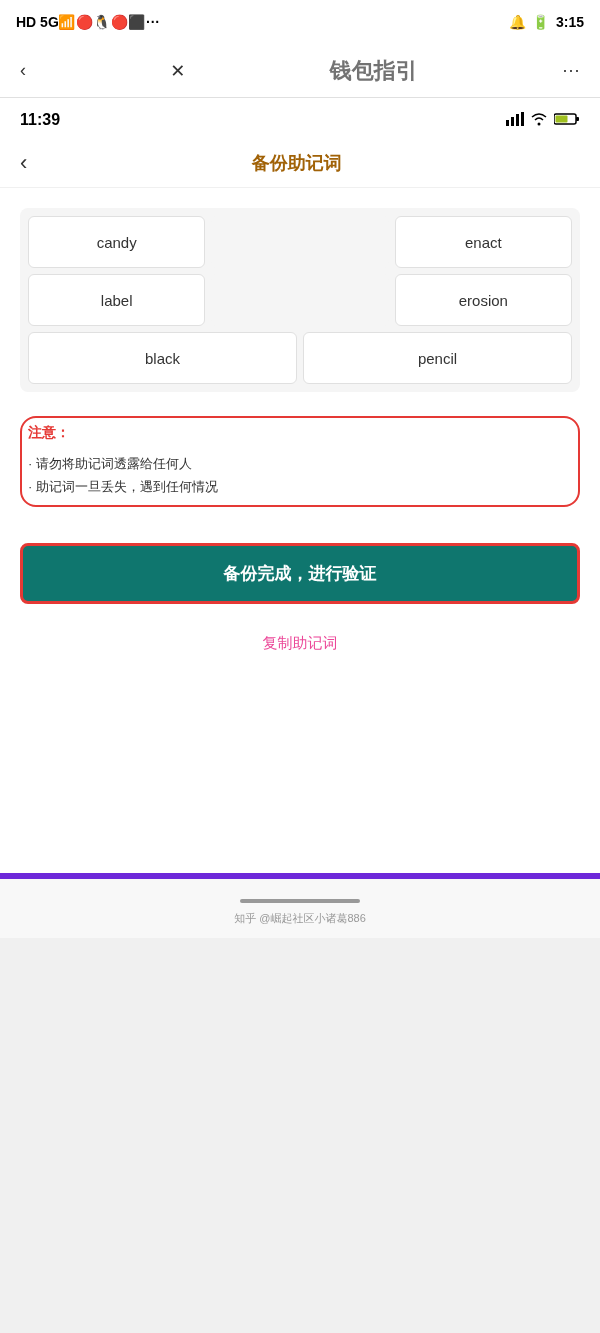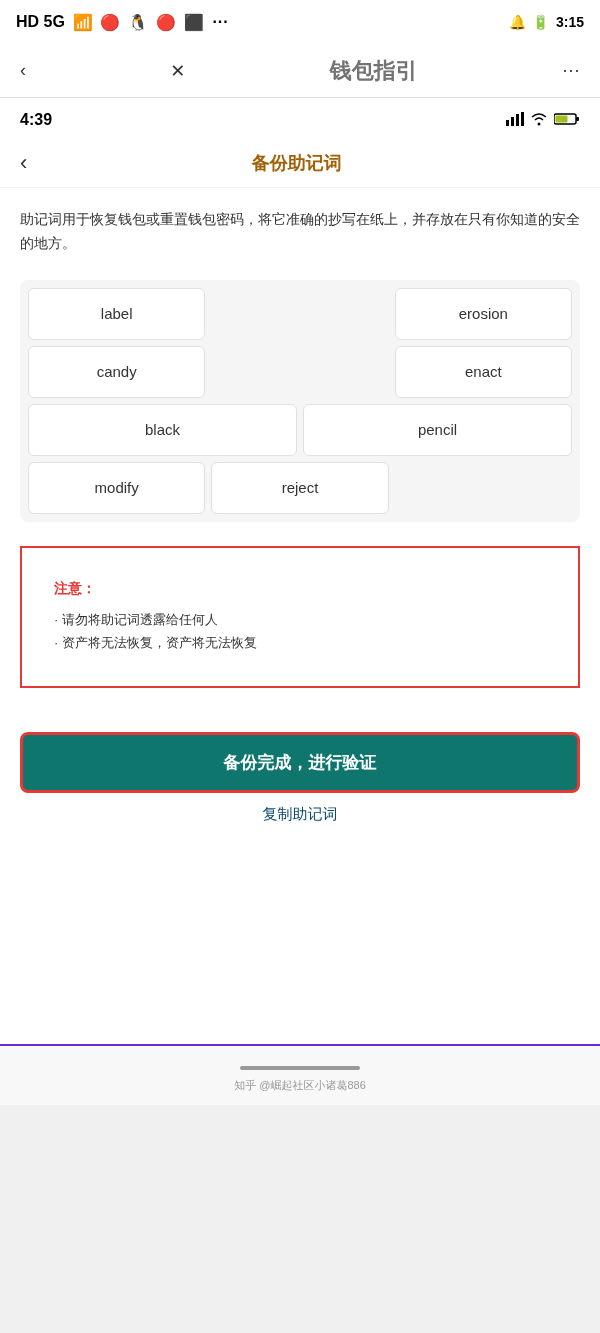--- a/index.html
+++ b/index.html
@@ -16,22 +16,22 @@
       background: #fff;
       padding: 8px 16px;
       display: flex;
       justify-content: space-between;
       align-items: center;
       height: 44px;
     }
     .outer-status-left {
       display: flex;
       align-items: center;
-      gap: 8px;
-      font-size: 16px;
+      gap: 0;
+      font-size: 14px;
       font-weight: 600;
     }
     .outer-status-right {
       display: flex;
       align-items: center;
       gap: 6px;
       font-size: 14px;
       font-weight: 600;
     }
 
@@ -151,23 +151,23 @@
       justify-content: center;
     }
     .mnemonic-cell.empty {
       background: #f5f5f5;
       border-color: transparent;
     }
 
     
     .warning-box {
       border: 2px solid #e53935;
-      border-radius: 0;
-      padding: 32px;
-      margin-bottom: 24px;
+      border-radius: 16px;
+      padding: 6px;
+      margin-bottom: 16px;
     }
     .warning-title {
       font-size: 14px;
       font-weight: 700;
       color: #e53935;
       margin-bottom: 10px;
     }
     .warning-item {
       font-size: 13px;
       color: #333;
@@ -197,34 +197,34 @@
       position: absolute;
       left: 60px;
       top: -8px;
       font-size: 28px;
       color: #e53935;
       transform: rotate(200deg);
     }
 
     .copy-link {
       text-align: center;
-      margin-top: 12px;
+      margin-top: 30px;
       font-size: 15px;
-      color: #0c4a6e;
+      color: #ec4899;
       cursor: pointer;
     }
 
     
     .bottom-bar {
       background: #f8f8f8;
       text-align: center;
       padding: 20px 10px 12px;
       color: #999;
       font-size: 11px;
-      border-top: 2px solid #6d28d9;
+      border-top: 6px solid #6d28d9;
       margin-top: auto;
     }
     .home-indicator {
       width: 120px;
       height: 4px;
       background: #999;
       border-radius: 2px;
       margin: 0 auto 8px;
     }
   </style>
@@ -251,21 +251,21 @@
 <div class="outer-app-header">
   <span class="icon-btn">‹</span>
   <span class="icon-btn">✕</span>
   <span class="title">钱包指引</span>
   <span class="icon-btn">···</span>
 </div>
 
 <div class="inner-phone">
 
   <div class="inner-status-bar">
-    <span class="inner-time">4:39</span>
+    <span class="inner-time">11:39</span>
     <div class="inner-status-icons">
       <span>
         <svg width="18" height="14" viewBox="0 0 18 14">
           <rect x="0" y="8" width="3" height="6" fill="#000"></rect>
           <rect x="5" y="5" width="3" height="9" fill="#000"></rect>
           <rect x="10" y="2" width="3" height="12" fill="#000"></rect>
           <rect x="15" y="0" width="3" height="14" fill="#000"></rect>
         </svg>
       </span>
       <span>
@@ -285,64 +285,54 @@
       </span>
     </div>
   </div>
 
   <div class="inner-app-header">
     <span class="inner-back-btn">‹</span>
     <span class="inner-page-title">备份助记词</span>
   </div>
 
   <div class="content">
-    <p class="description">助记词用于恢复钱包或重置钱包密码，将它准确的抄写在纸上，并存放在只有你知道的安全的地方。</p>
 
     <div class="mnemonic-grid">
       <div class="mnemonic-row">
         <div class="mnemonic-cell">
-          <span>label</span>
+          <span>candy</span>
         </div>
         <div class="mnemonic-cell empty"></div>
         <div class="mnemonic-cell">
-          <span>erosion</span>
+          <span>enact</span>
         </div>
       </div>
       <div class="mnemonic-row">
         <div class="mnemonic-cell">
-          <span>candy</span>
+          <span>label</span>
         </div>
         <div class="mnemonic-cell empty"></div>
         <div class="mnemonic-cell">
-          <span>enact</span>
+          <span>erosion</span>
         </div>
       </div>
       <div class="mnemonic-row">
         <div class="mnemonic-cell">
           <span>black</span>
         </div>
         <div class="mnemonic-cell">
           <span>pencil</span>
         </div>
-      </div>
-      <div class="mnemonic-row">
-        <div class="mnemonic-cell">
-          <span>modify</span>
-        </div>
-        <div class="mnemonic-cell">
-          <span>reject</span>
-        </div>
-        <div class="mnemonic-cell empty"></div>
       </div>
     </div>
 
     <div class="warning-box">
       <div class="warning-title">注意：</div>
       <div class="warning-item">· 请勿将助记词透露给任何人</div>
-      <div class="warning-item">· 资产将无法恢复，资产将无法恢复</div>
+      <div class="warning-item">· 助记词一旦丢失，遇到任何情况</div>
     </div>
   </div>
 
   <div class="action-area">
     <div style="position: relative;">
       <span class="arrow-indicator">➤</span>
       <button class="primary-btn">备份完成，进行验证</button>
     </div>
     <div class="copy-link">复制助记词</div>
   </div>

